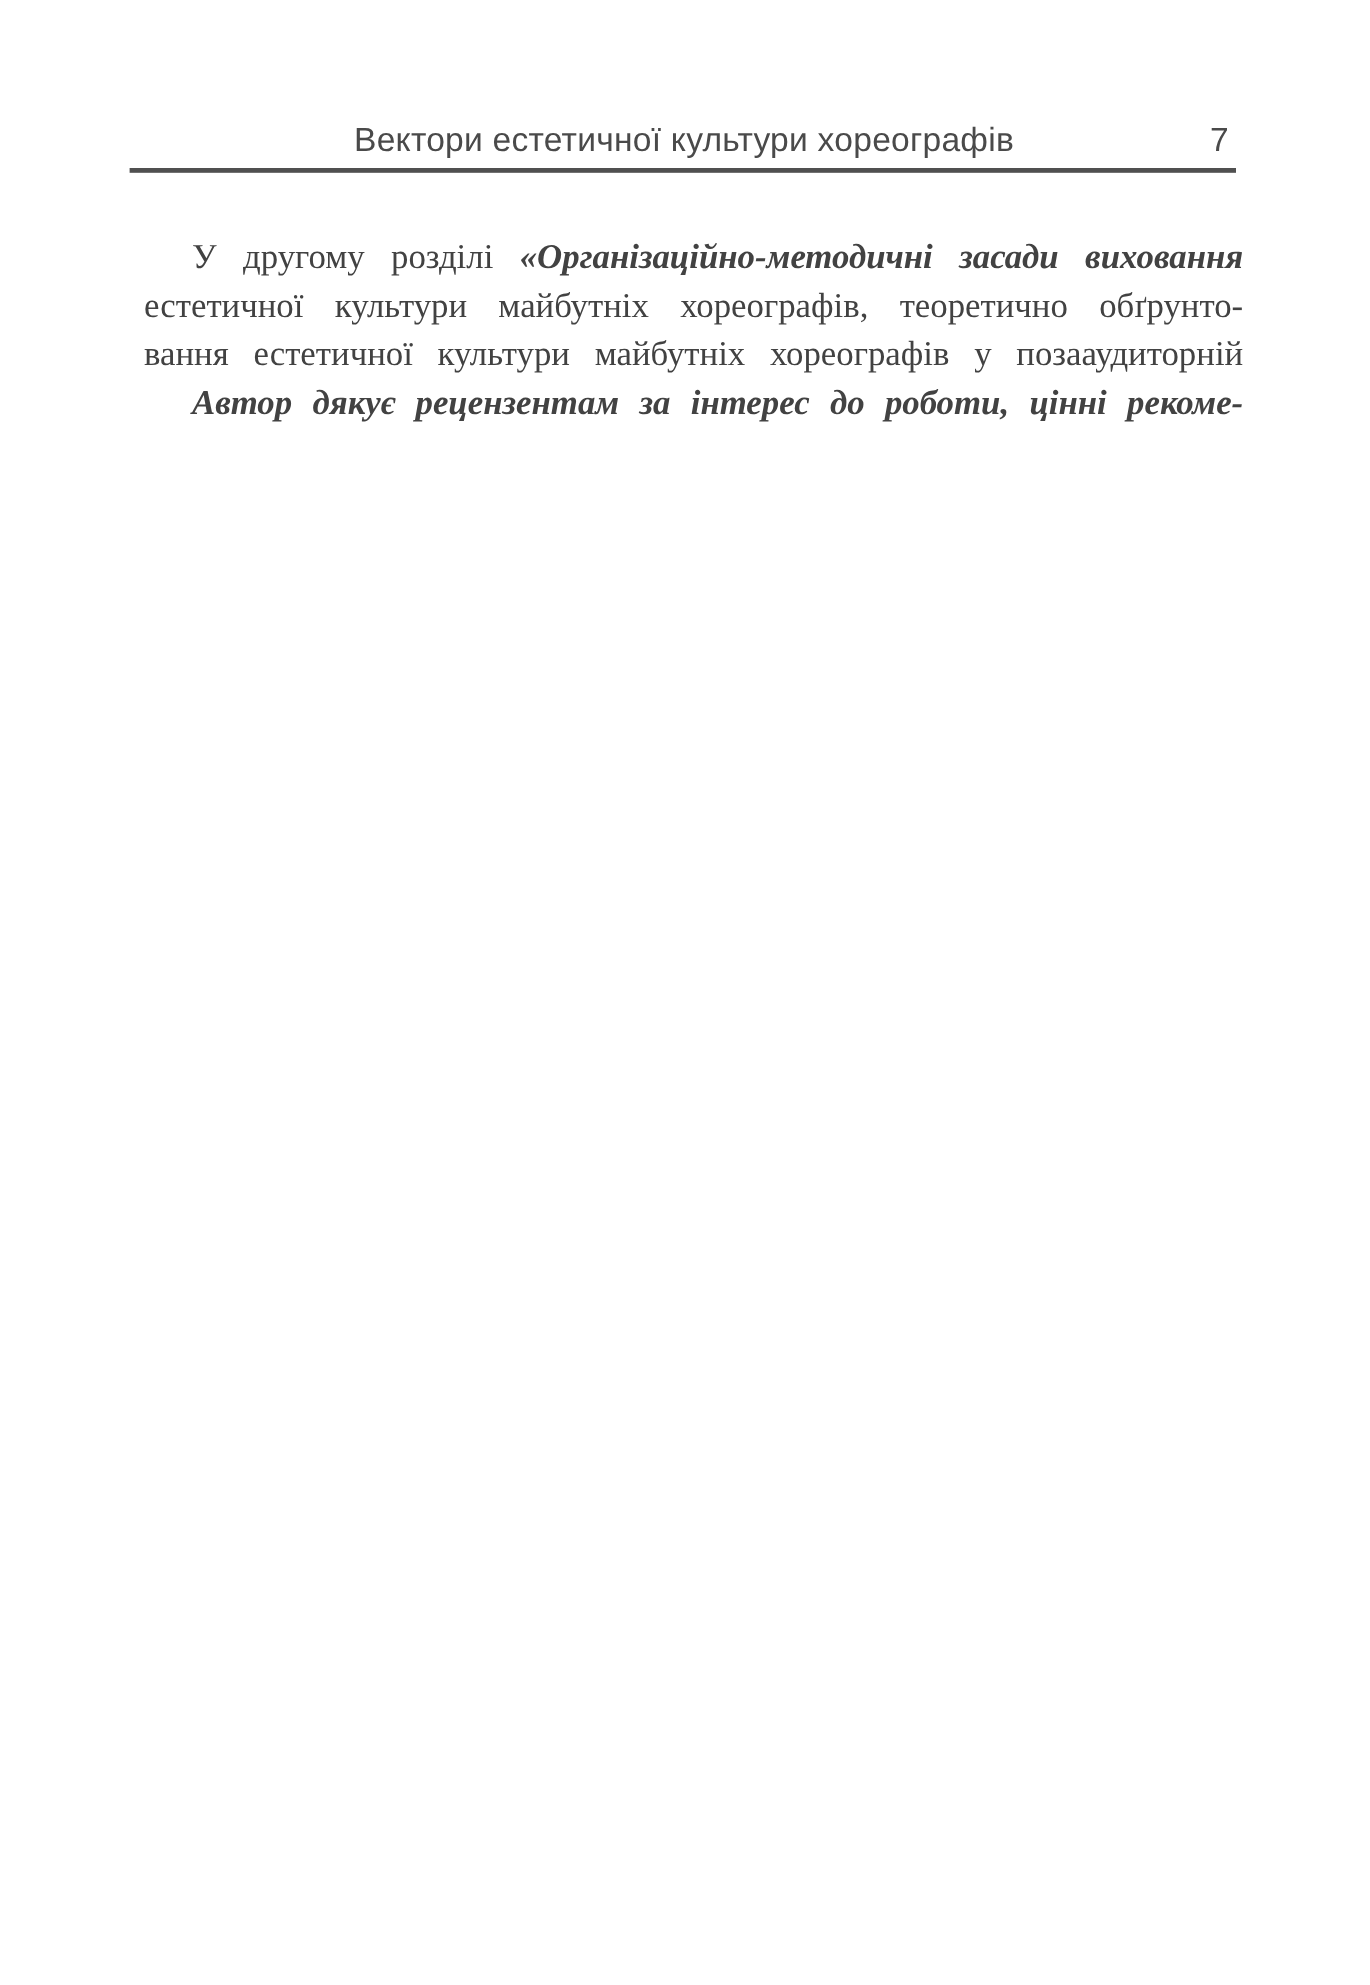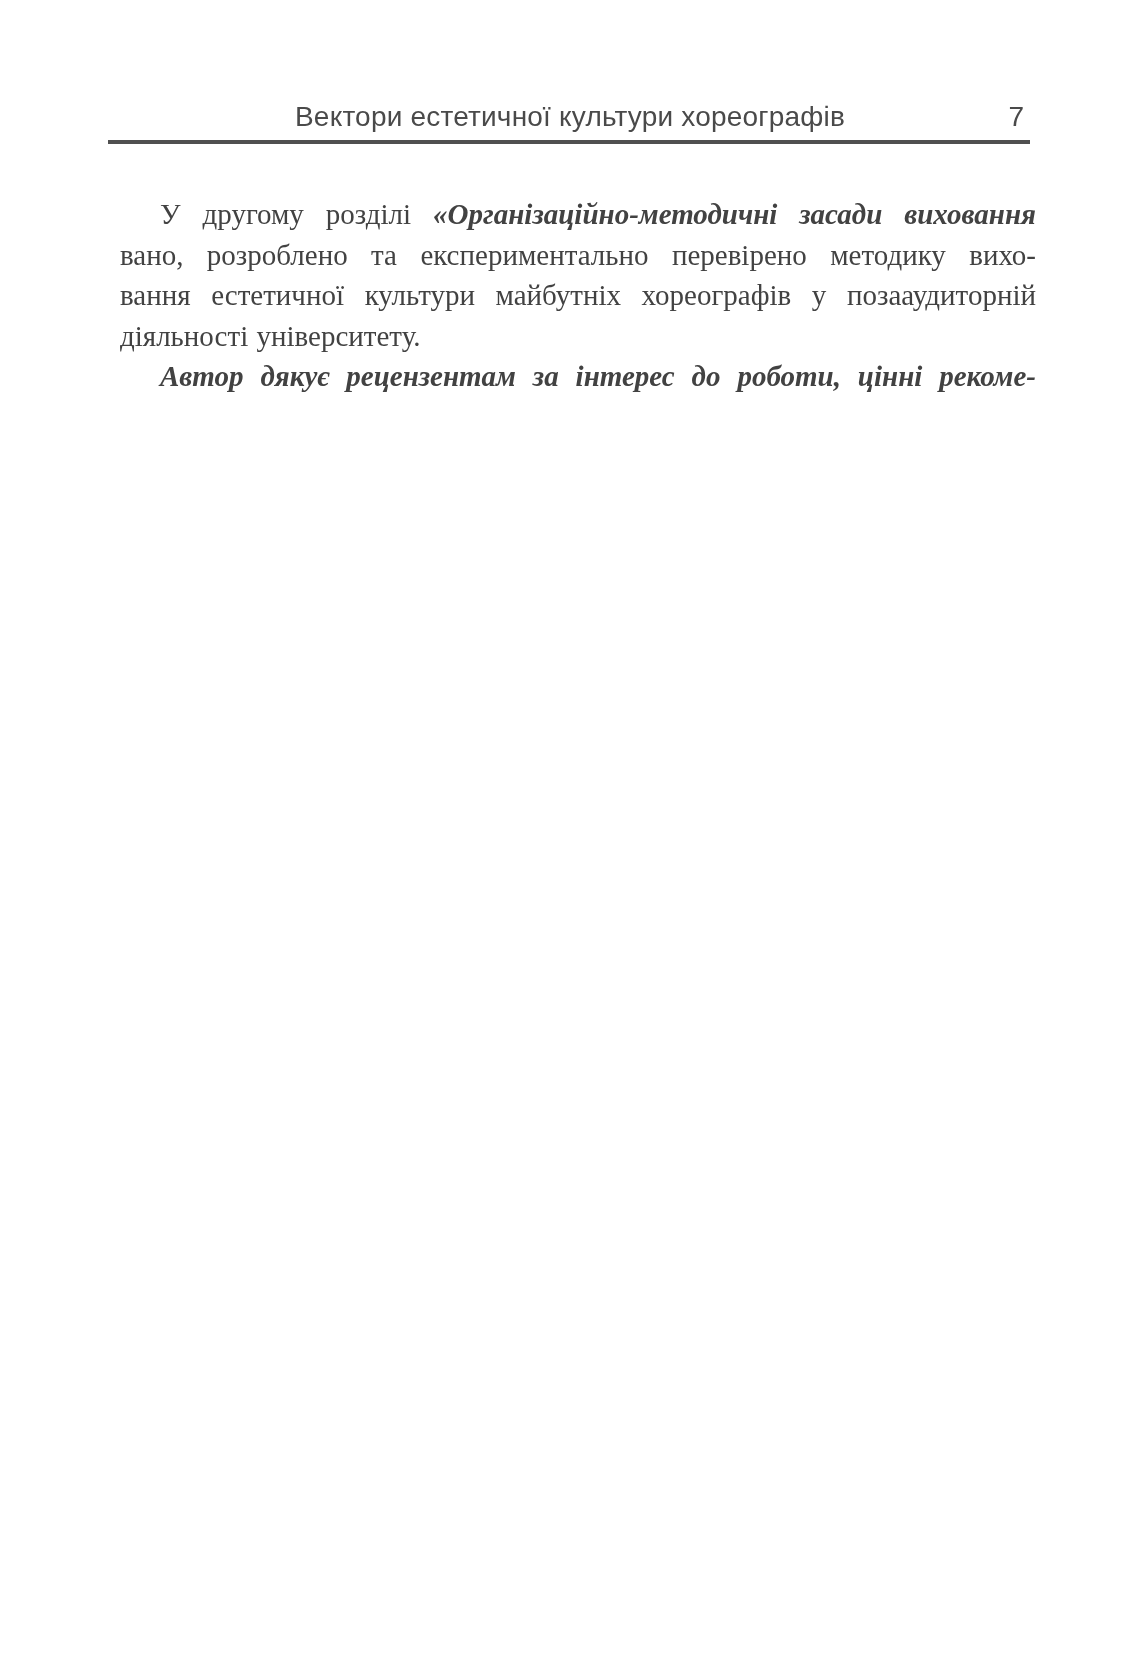--- a/index.html
+++ b/index.html
@@ -96,22 +96,21 @@
   <div class="running-header">
     <div class="header-title">Вектори естетичної культури хореографів</div>
     <div class="page-number">7</div>
   </div>
 
   <div class="header-rule"></div>
 
   <div class="body-text" id="body-text">
       <div>
         <div class="line indent"><span class="seg-normal">У другому розділі </span><span class="seg-bold-italic">«Організаційно-методичні засади виховання</span></div>
-        <div class="line"><span class="seg-normal">вано, розроблено та експериментально перевірено методику вихо-</span></div>
+        <div class="line"><span class="seg-normal">естетичної культури майбутніх хореографів, теоретично обґрунто-</span></div>
         <div class="line"><span class="seg-normal">вання естетичної культури майбутніх хореографів у позааудиторній</span></div>
-        <div class="line last"><span class="seg-normal">діяльності університету.</span></div>
       </div>
       <div>
         <div class="line indent"><span class="seg-bold-italic">Автор дякує рецензентам за інтерес до роботи, цінні рекоме-</span></div>
       </div>
     </div>
 
 </div>
 
 </body></html>

